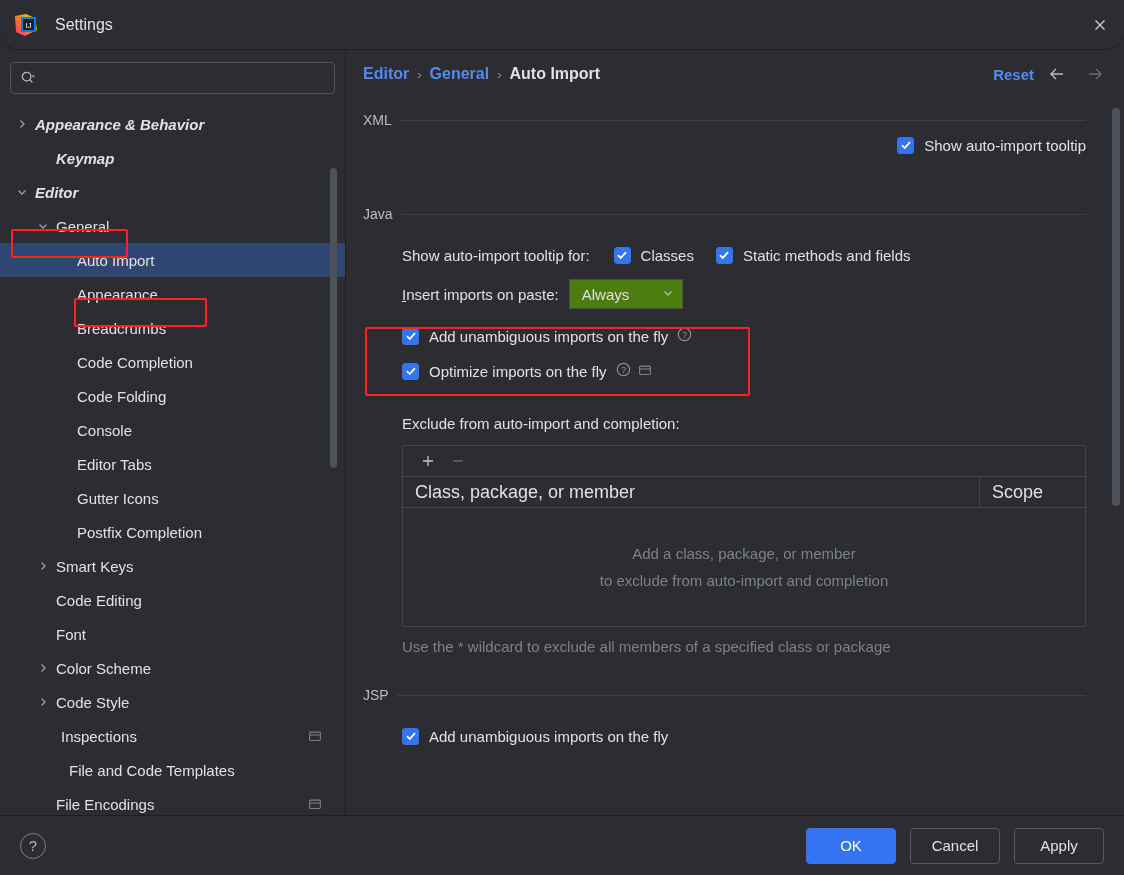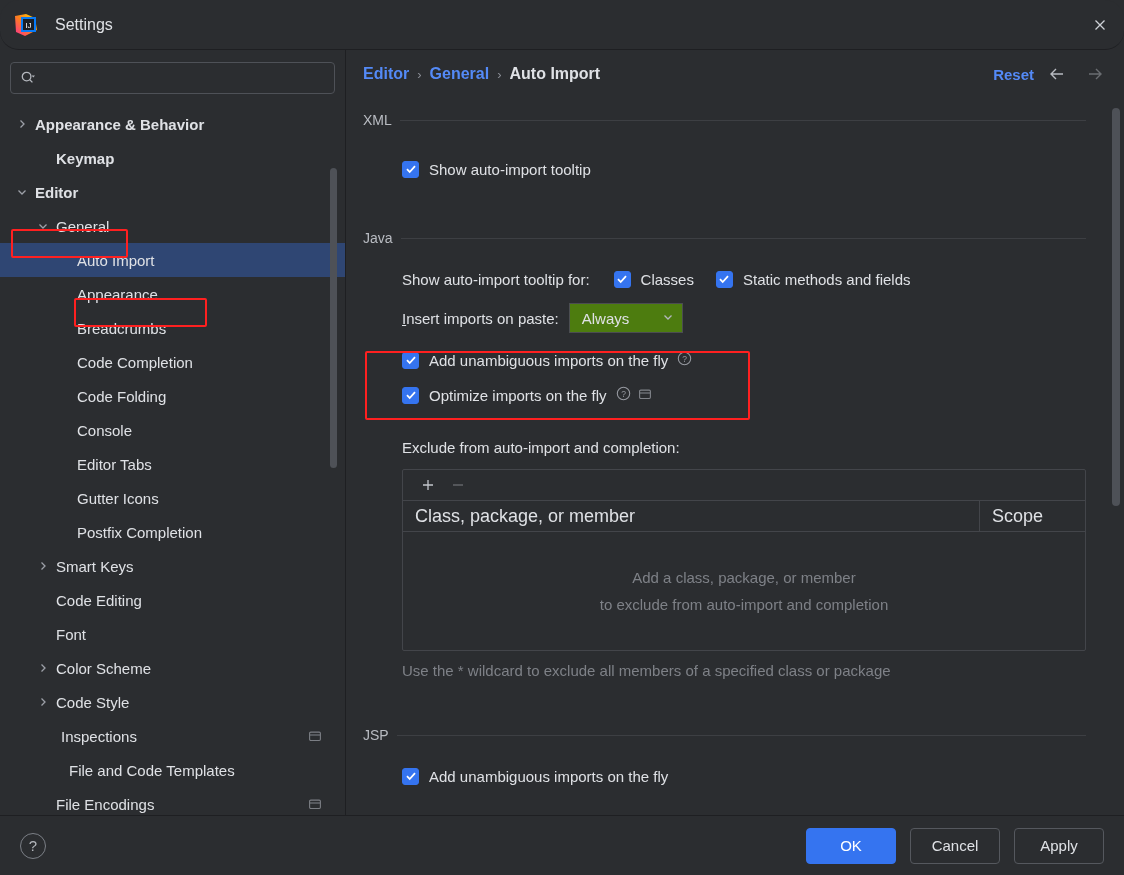--- a/index.html
+++ b/index.html
@@ -46,21 +46,21 @@
     color: #dfe1e5; font-family: "Liberation Sans", sans-serif;
     font-size: 13px; margin-left: 6px;
   }
   .tree { margin-top: 13px; position: relative; }
   .tree-row {
     height: 34px; display: flex; align-items: center;
     font-size: 15px; color: #dfe1e5; cursor: pointer;
     position: relative; padding-right: 24px;
   }
   .tree-row.selected { background: #2f4673; }
-  .tree-row.bold { font-weight: bold; }
+  .tree-row.bold { font-weight: bold; font-style: italic; }
   .tree-arrow {
     width: 16px; height: 16px; flex: none;
     display: flex; align-items: center; justify-content: center;
     color: #9da0a8;
   }
   .tree-label { white-space: nowrap; }
   .tree-badge { margin-left: auto; opacity: .75; }
   .hl-box {
     position: absolute; border: 2px solid #ff2020; border-radius: 2px;
     pointer-events: none;
@@ -376,21 +376,21 @@
       </span>
     </div>
 
     <div class="content">
 
       <div class="group">
         <div class="group-head">
           <span class="group-title">XML</span>
           <span class="group-line"></span>
         </div>
-        <div class="row indent" style="margin-top:24px;">
+        <div class="row indent" style="margin-top:0;justify-content:flex-end;">
           <span class="cb on">
             <svg width="12" height="12" viewBox="0 0 12 12">
               <path d="M2 6.2 L4.7 9 L10 3.2" fill="none" stroke="#ffffff" stroke-width="1.8"></path>
             </svg>
           </span>
           <span class="cb-label">Show auto-import tooltip</span>
         </div>
       </div>
 
       <div class="group" style="margin-top:44px;">
@@ -489,21 +489,21 @@
             </div>
             <div class="table-body">
               <span class="empty-line">Add a class, package, or member</span>
               <span class="empty-line">to exclude from auto-import and completion</span>
             </div>
           </div>
           <div class="hint">Use the * wildcard to exclude all members of a specified class or package</div>
         </div>
       </div>
 
-      <div class="group" style="margin-top:46px;">
+      <div class="group" style="margin-top:30px;">
         <div class="group-head">
           <span class="group-title">JSP</span>
           <span class="group-line"></span>
         </div>
         <div class="row indent" style="margin-top:16px;">
           <span class="cb on">
             <svg width="12" height="12" viewBox="0 0 12 12">
               <path d="M2 6.2 L4.7 9 L10 3.2" fill="none" stroke="#ffffff" stroke-width="1.8"></path>
             </svg>
           </span>

